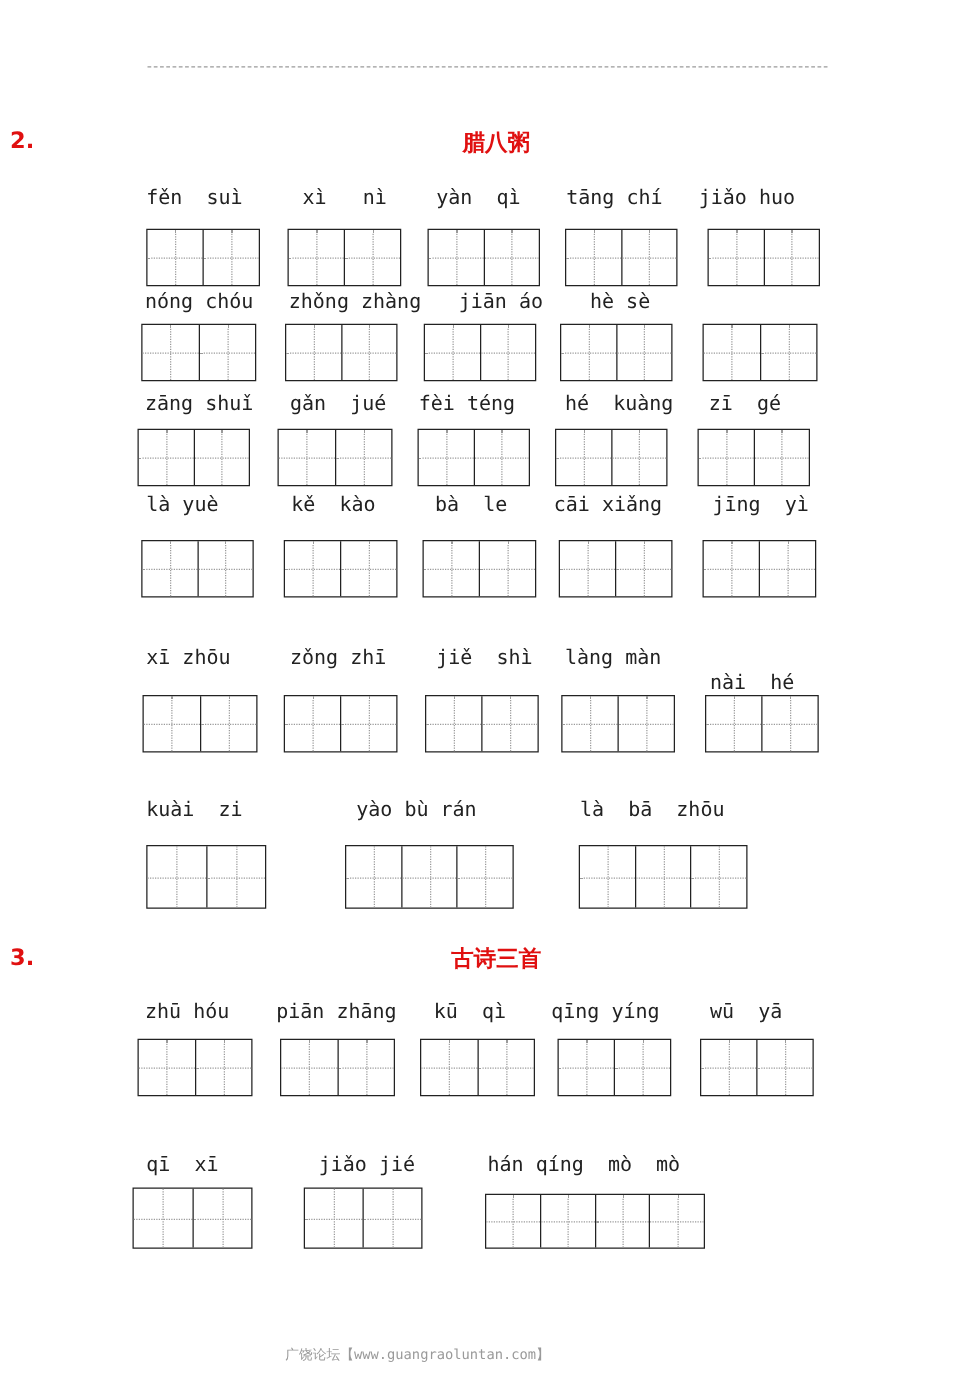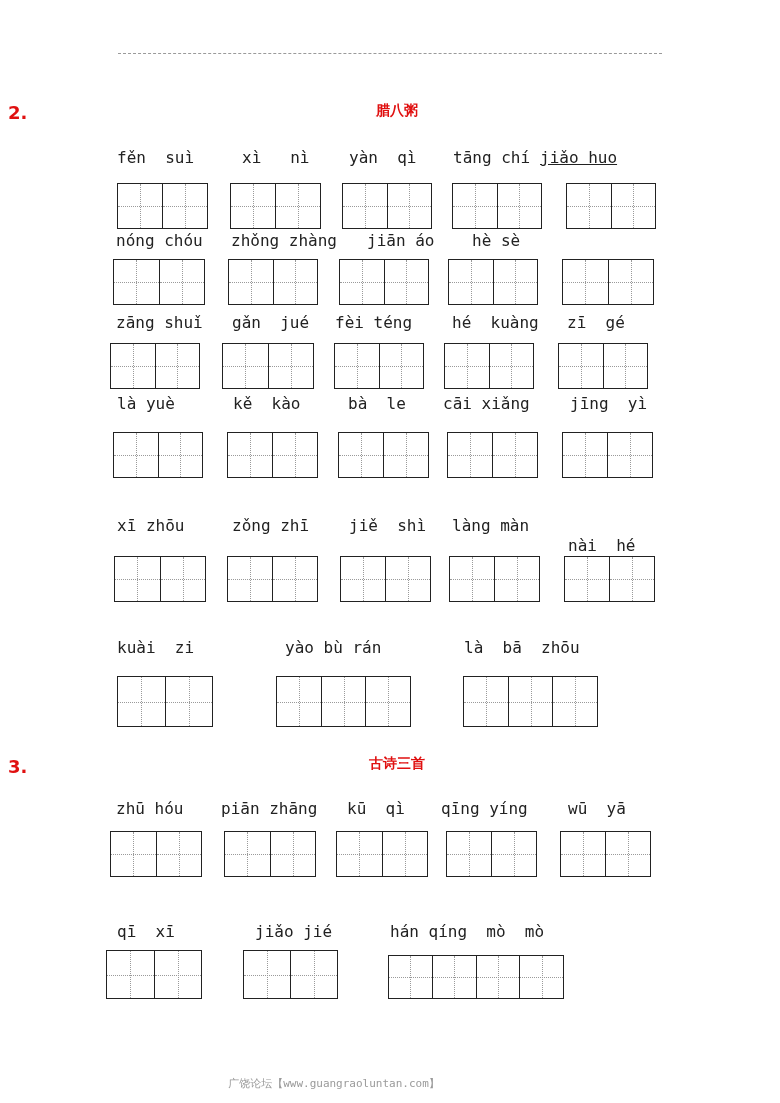--- a/index.html
+++ b/index.html
@@ -3,21 +3,21 @@
 <meta charset="utf-8">
 <style>
   html, body { margin:0; padding:0; background:#ffffff; }
   body { width:780px; height:1103px; position:relative; overflow:hidden;
          font-family:"DejaVu Serif", serif; color:#222; }
   .header-rule { position:absolute; left:118px; top:53px; width:544px; height:0;
                  border-top:1px dashed #9a9a9a; }
   .sec-num { position:absolute; color:#e01010; font-family:"DejaVu Sans", sans-serif;
              font-weight:bold; font-size:18px; }
   .sec-title { position:absolute; color:#e01010; font-family:"DejaVu Sans", sans-serif;
-               font-weight:bold; font-size:14px; transform:translateX(-50%); white-space:nowrap;text-align:center; }
+               font-weight:bold; font-size:18px; transform:translateX(-50%); white-space:nowrap;text-align:center; }
   .pinyin { position:absolute; font-family:"DejaVu Sans Mono", monospace; font-size:16px;
             letter-spacing:0px; white-space:pre; color:#222; }
   .grid { position:absolute; border:1.5px solid #222; box-sizing:border-box; display:flex; background:#fff; }
   .cell { position:relative; flex:1; height:100%; box-sizing:border-box; }
   .cell + .cell { border-left:1.5px solid #222; }
   .cell::before { content:""; position:absolute; left:50%; top:0; bottom:0; border-left:1px dotted #9a9a9a; }
   .cell::after { content:""; position:absolute; top:50%; left:0; right:0; border-top:1px dotted #9a9a9a; }
   .footer { position:absolute; left:0; width:668px; top:1076px; text-align:center;
             font-family:"DejaVu Sans Mono", monospace; font-size:11px; color:#9a9a9a; }
 </style>
@@ -41,21 +41,21 @@
     <div class="pinyin" style="left: 349px; top: 148px;">yàn  qì</div>
     <div class="grid" style="left: 342px; top: 183px; width: 90px; height: 46px;">
       <div class="cell"></div>
       <div class="cell"></div>
     </div>
     <div class="pinyin" style="left: 453px; top: 148px;">tāng chí</div>
     <div class="grid" style="left: 452px; top: 183px; width: 90px; height: 46px;">
       <div class="cell"></div>
       <div class="cell"></div>
     </div>
-    <div class="pinyin" style="left: 540px; top: 148px; text-decoration: underline;">jiǎo huo</div>
+    <div class="pinyin" style="left: 559px; top: 148px;">jiǎo huo</div>
     <div class="grid" style="left: 566px; top: 183px; width: 90px; height: 46px;">
       <div class="cell"></div>
       <div class="cell"></div>
     </div>
     <div class="pinyin" style="left: 116px; top: 231px;">nóng chóu</div>
     <div class="grid" style="left: 113px; top: 259px; width: 92px; height: 46px;">
       <div class="cell"></div>
       <div class="cell"></div>
     </div>
     <div class="pinyin" style="left: 231px; top: 231px;">zhǒng zhàng</div>

